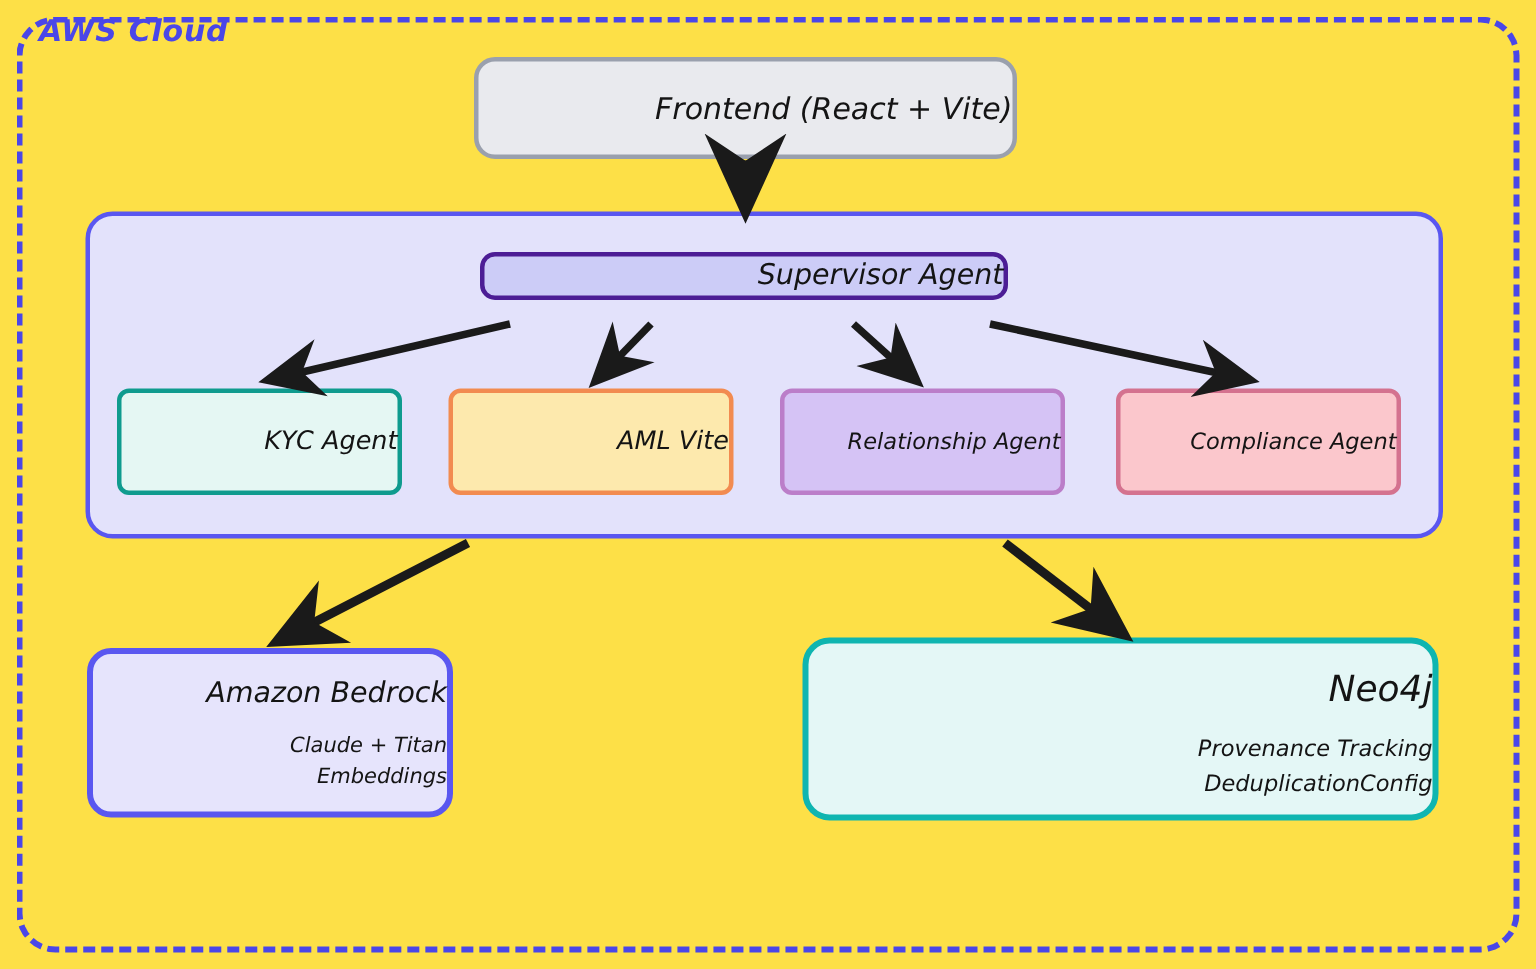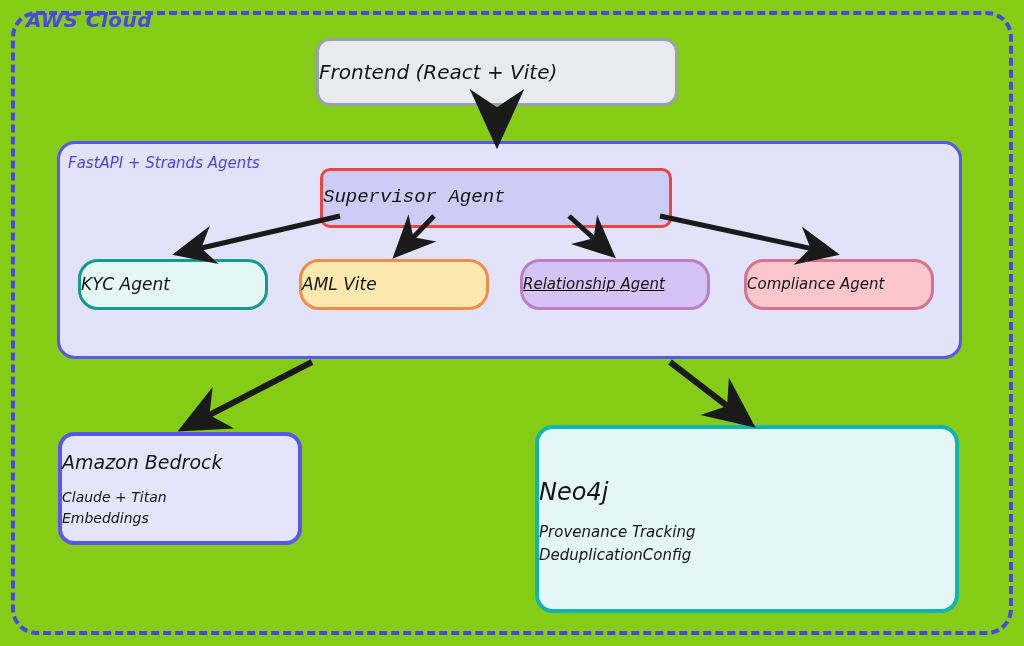--- a/index.html
+++ b/index.html
@@ -9,21 +9,21 @@
     height: 646px;
     background: #000000;
     font-family: "DejaVu Sans", sans-serif;
     overflow: hidden;
   }
 
   #canvas {
     position: relative;
     width: 1024px;
     height: 646px;
-    background: #84cc16;
+    background: #fde047;
   }
 
   
   .cloud-boundary {
     position: absolute;
     left: 11px;
     top: 11px;
     width: 1002px;
     height: 624px;
     border: 4px dashed #4a46e8;
@@ -43,21 +43,21 @@
     letter-spacing: 0.5px;
     white-space: nowrap;
     z-index: 6;
   }
 
   
   .node {
     position: absolute;
     display: flex;
     flex-direction: column;
-    align-items: flex-start;
+    align-items: flex-end;
     justify-content: center;
     border-radius: 12px;
     text-align: center;
     font-family: "DejaVu Sans", sans-serif;
     z-index: 3;
   }
 
   .node .title {
     font-size: 19px;
     font-style: italic;
@@ -108,42 +108,41 @@
     color: #4a46e8;
     white-space: nowrap;
     z-index: 4;
   }
 
   
   #supervisor {
     left: 320px;
     top: 168px;
     width: 352px;
-    height: 60px;
+    height: 32px;
     background: #ccccf7;
-    border: 3px solid #ef4444;
+    border: 3px solid #4c1d95;
     border-radius: 10px;
-    font-family: Liberation Mono, monospace;
-  }
-
-  
-  .agent { top: 259px; height: 51px; border-radius: 20px; }
+  }
+
+  
+  .agent { top: 259px; height: 71px; border-radius: 8px; }
   .agent .title { font-size: 17px; }
 
   #agent-kyc {
     left: 78px; width: 190px;
     background: #e5f7f3; border: 3px solid #0f9b8e;
   }
   #agent-aml {
     left: 299px; width: 190px;
     background: #fde9ad; border: 3px solid #f28b50;
   }
   #agent-relationship {
     left: 520px; width: 190px;
-    background: #d5c3f5; border: 3px solid #bb7ec9; text-decoration: underline;
+    background: #d5c3f5; border: 3px solid #bb7ec9;
   }
   #agent-compliance {
     left: 744px; width: 190px;
     background: #fbc7cc; border: 3px solid #d4728f;
   }
   #agent-relationship .title, #agent-compliance .title { font-size: 15px; }
 
   
   #bedrock {
     left: 58px;
@@ -154,21 +153,21 @@
     border: 4px solid #5a57f0;
     border-radius: 16px;
     padding-top: 4px;
   }
   #bedrock .title { font-size: 19px; margin-bottom: 12px; }
 
   #neo4j {
     left: 535px;
     top: 425px;
     width: 424px;
-    height: 188px;
+    height: 122px;
     background: #e4f7f6;
     border: 4px solid #0fb5b0;
     border-radius: 18px;
     padding-top: 6px;
   }
   #neo4j .title { font-size: 24px; margin-bottom: 14px; }
   #neo4j .subline { font-size: 15px; }
 
   
   #arrows {
@@ -185,21 +184,20 @@
 <div id="canvas">
 
   <div class="cloud-boundary"></div>
   <div class="cloud-label">AWS Cloud</div>
 
   <div class="node" id="frontend">
     <span class="title">Frontend (React + Vite)</span>
   </div>
 
   <div id="fastapi-container"></div>
-  <div id="fastapi-label">FastAPI + Strands Agents</div>
 
   <div class="node" id="supervisor">
     <span class="title">Supervisor Agent</span>
   </div>
 
   <div class="node agent" id="agent-kyc">
     <span class="title">KYC Agent</span>
   </div>
   <div class="node agent" id="agent-aml">
     <span class="title">AML Vite</span>

